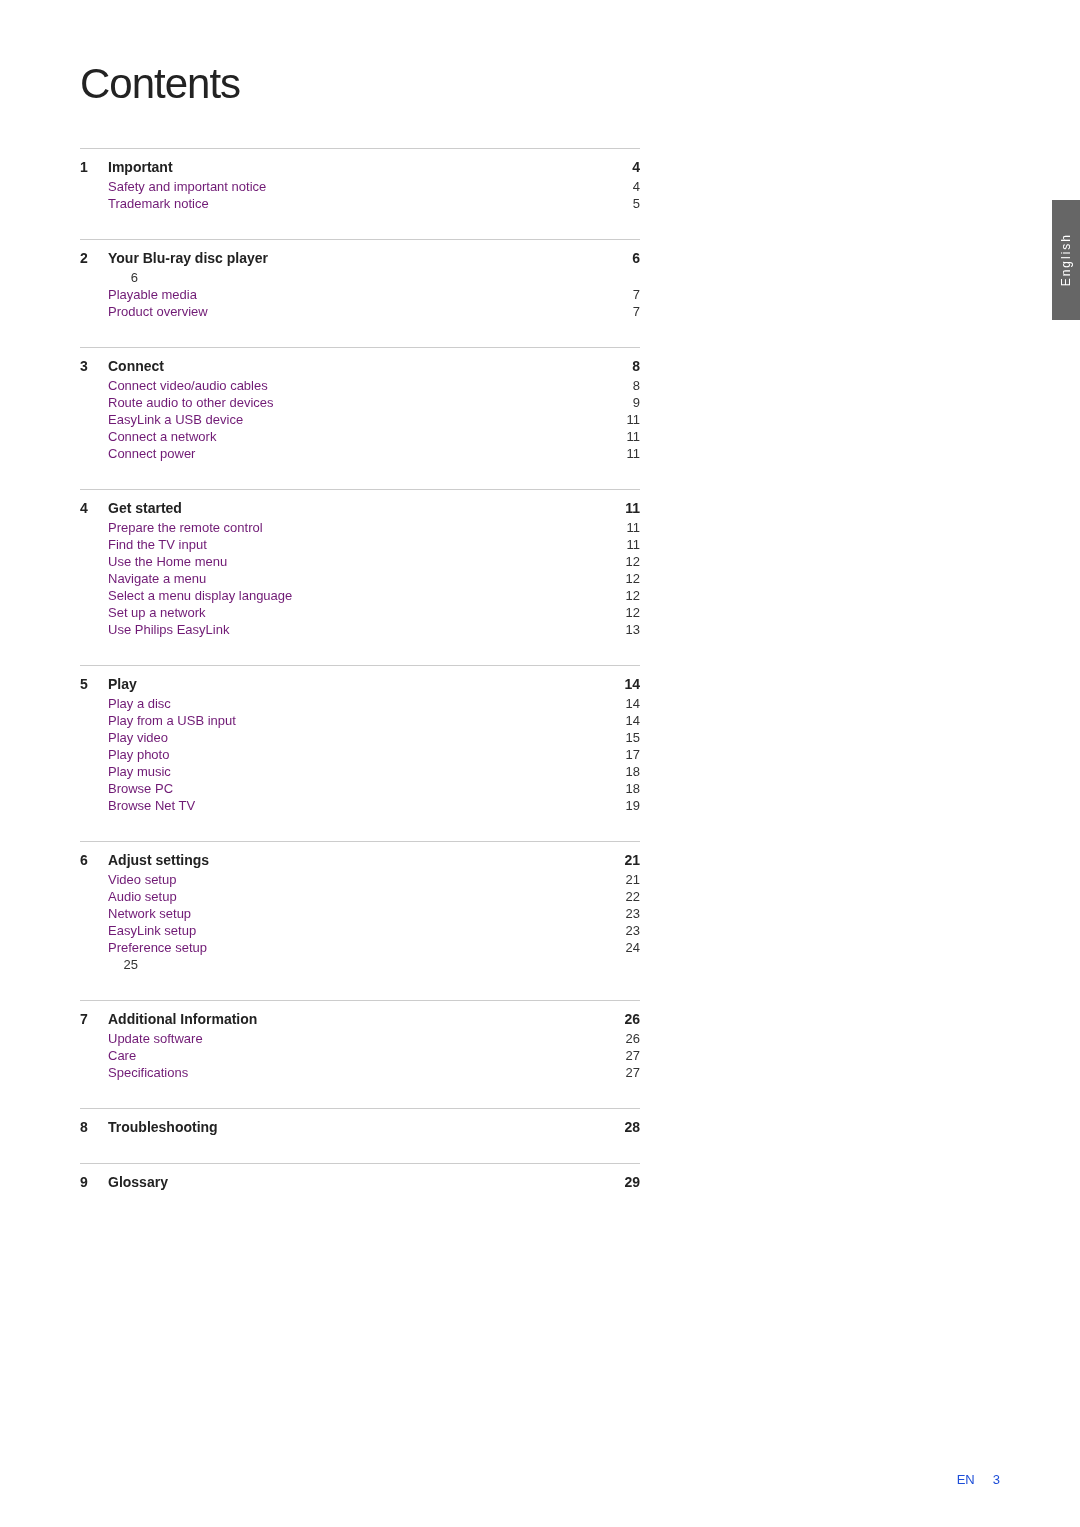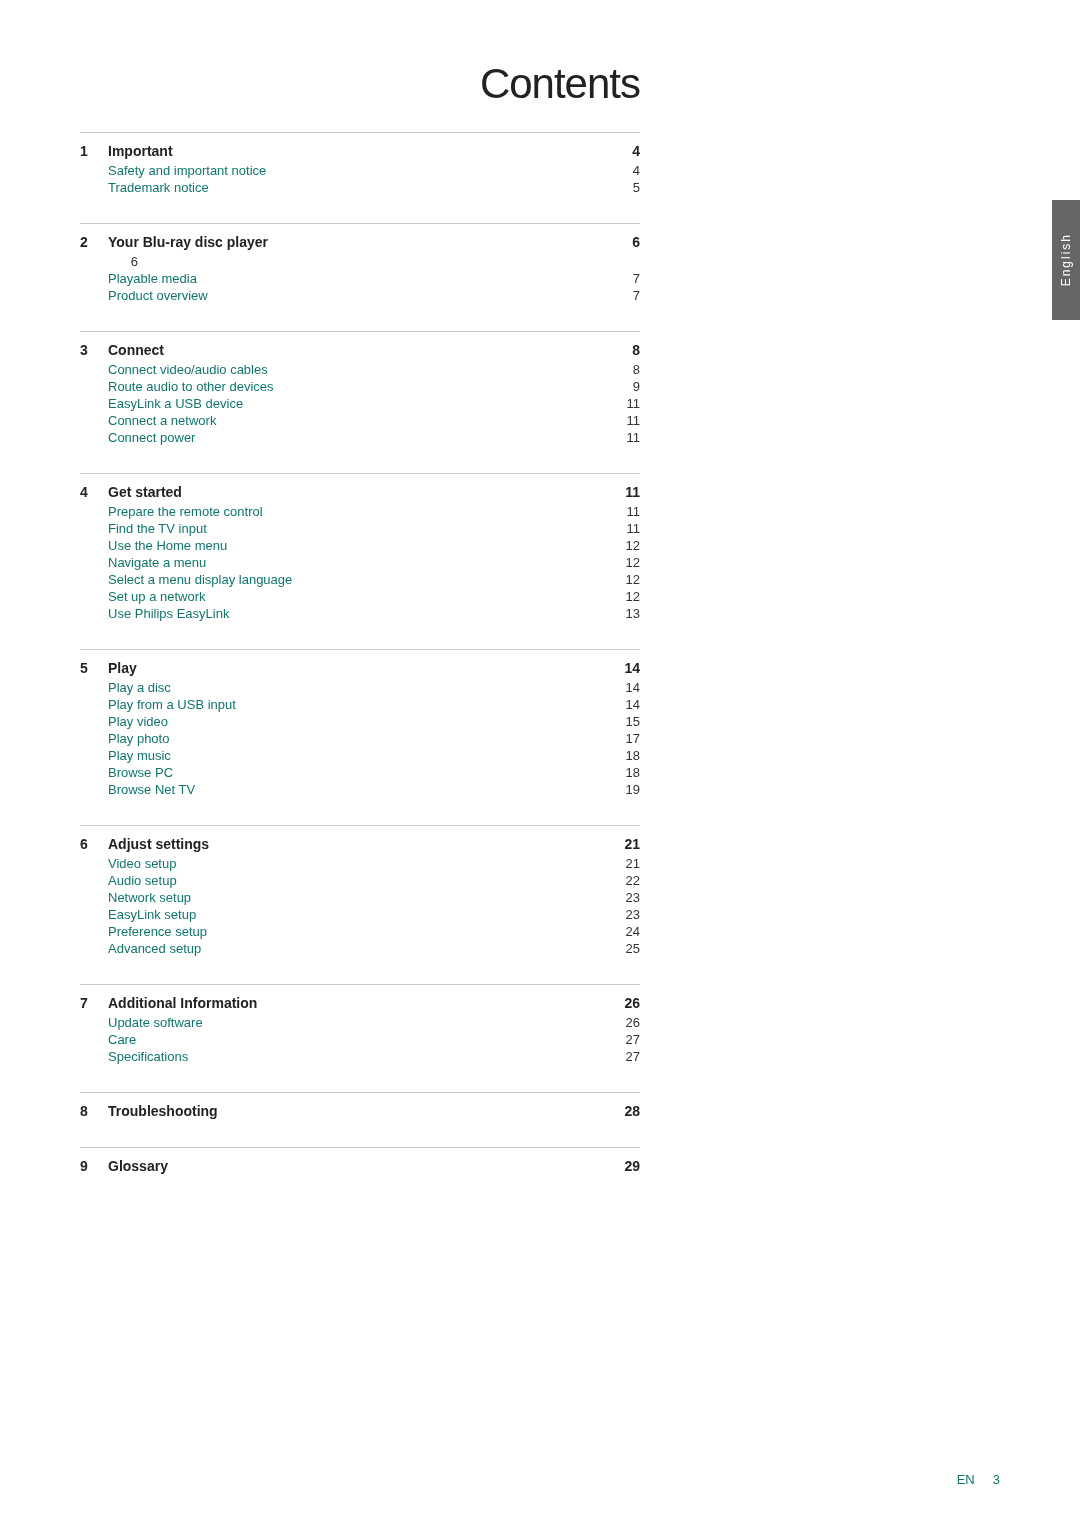--- a/index.html
+++ b/index.html
@@ -43,34 +43,33 @@
       writing-mode: vertical-rl;
       transform: rotate(180deg);
       letter-spacing: 2px;
     }
 
     .page-number-bottom {
       position: absolute;
       bottom: 40px;
       right: 80px;
       font-size: 13px;
-      color: #0f766e;
+      color: #1d4ed8;
     }
 
     .content-area {
       max-width: 560px;
     }
 
     h1.title {
       font-size: 42px;
       font-weight: 300;
       color: #222;
-      margin-bottom: 24px;
+      margin-bottom: 40px;
       letter-spacing: -1px;
-      text-align: right;
     }
 
     .toc-section {
       margin-bottom: 28px;
     }
 
     .toc-section-divider {
       border: none;
       border-top: 1px solid #cccccc;
       margin-bottom: 10px;
@@ -106,21 +105,21 @@
 
     .toc-sub-row {
       display: flex;
       align-items: baseline;
       margin-bottom: 2px;
       padding-left: 28px;
     }
 
     .toc-sub-title {
       font-size: 13px;
-      color: #0f766e;
+      color: #701a75;
       flex: 1;
     }
 
     .toc-sub-page {
       font-size: 13px;
       color: #333;
       min-width: 30px;
       text-align: right;
     }
   </style>
@@ -294,21 +293,20 @@
           </div>
           <div class="toc-sub-row">
             <span class="toc-sub-title">EasyLink setup</span>
             <span class="toc-sub-page">23</span>
           </div>
           <div class="toc-sub-row">
             <span class="toc-sub-title">Preference setup</span>
             <span class="toc-sub-page">24</span>
           </div>
           <div class="toc-sub-row">
-            <span class="toc-sub-title">Advanced setup</span>
             <span class="toc-sub-page">25</span>
           </div>
         </div>
         <div class="toc-section">
           <hr class="toc-section-divider">
           <div class="toc-main-row">
             <span class="toc-number">7</span>
             <span class="toc-main-title">Additional Information</span>
             <span class="toc-main-page">26</span>
           </div>

